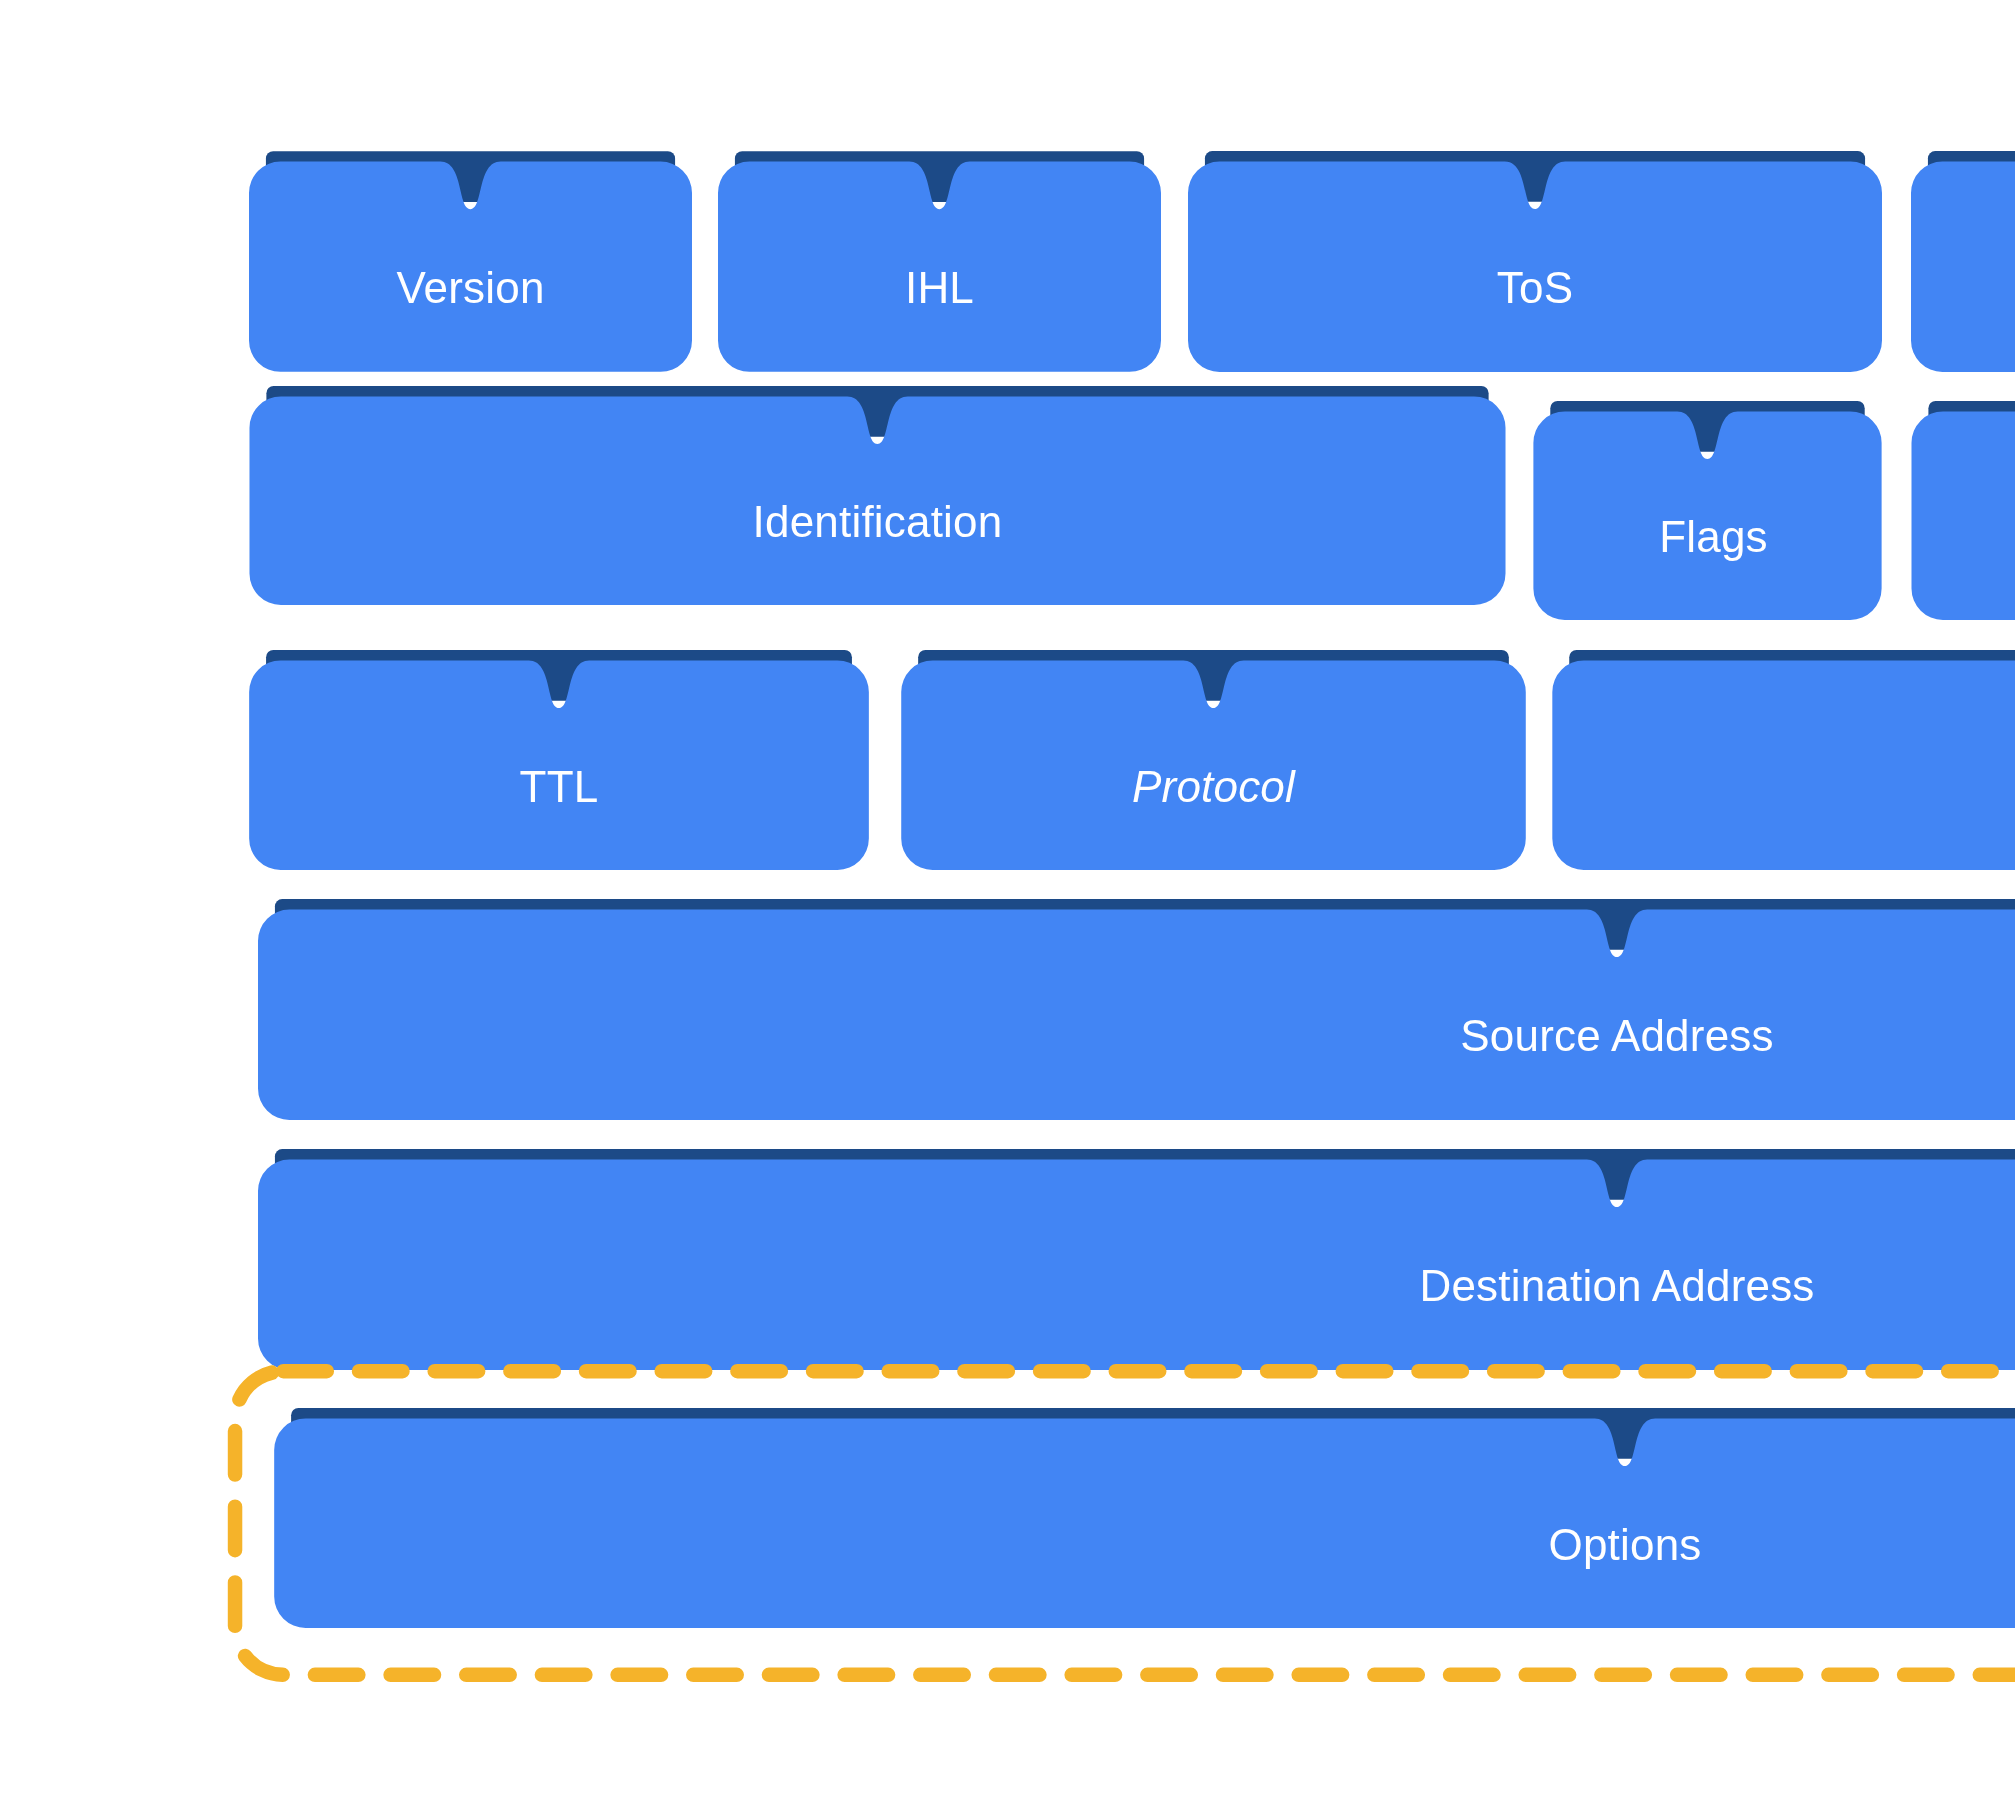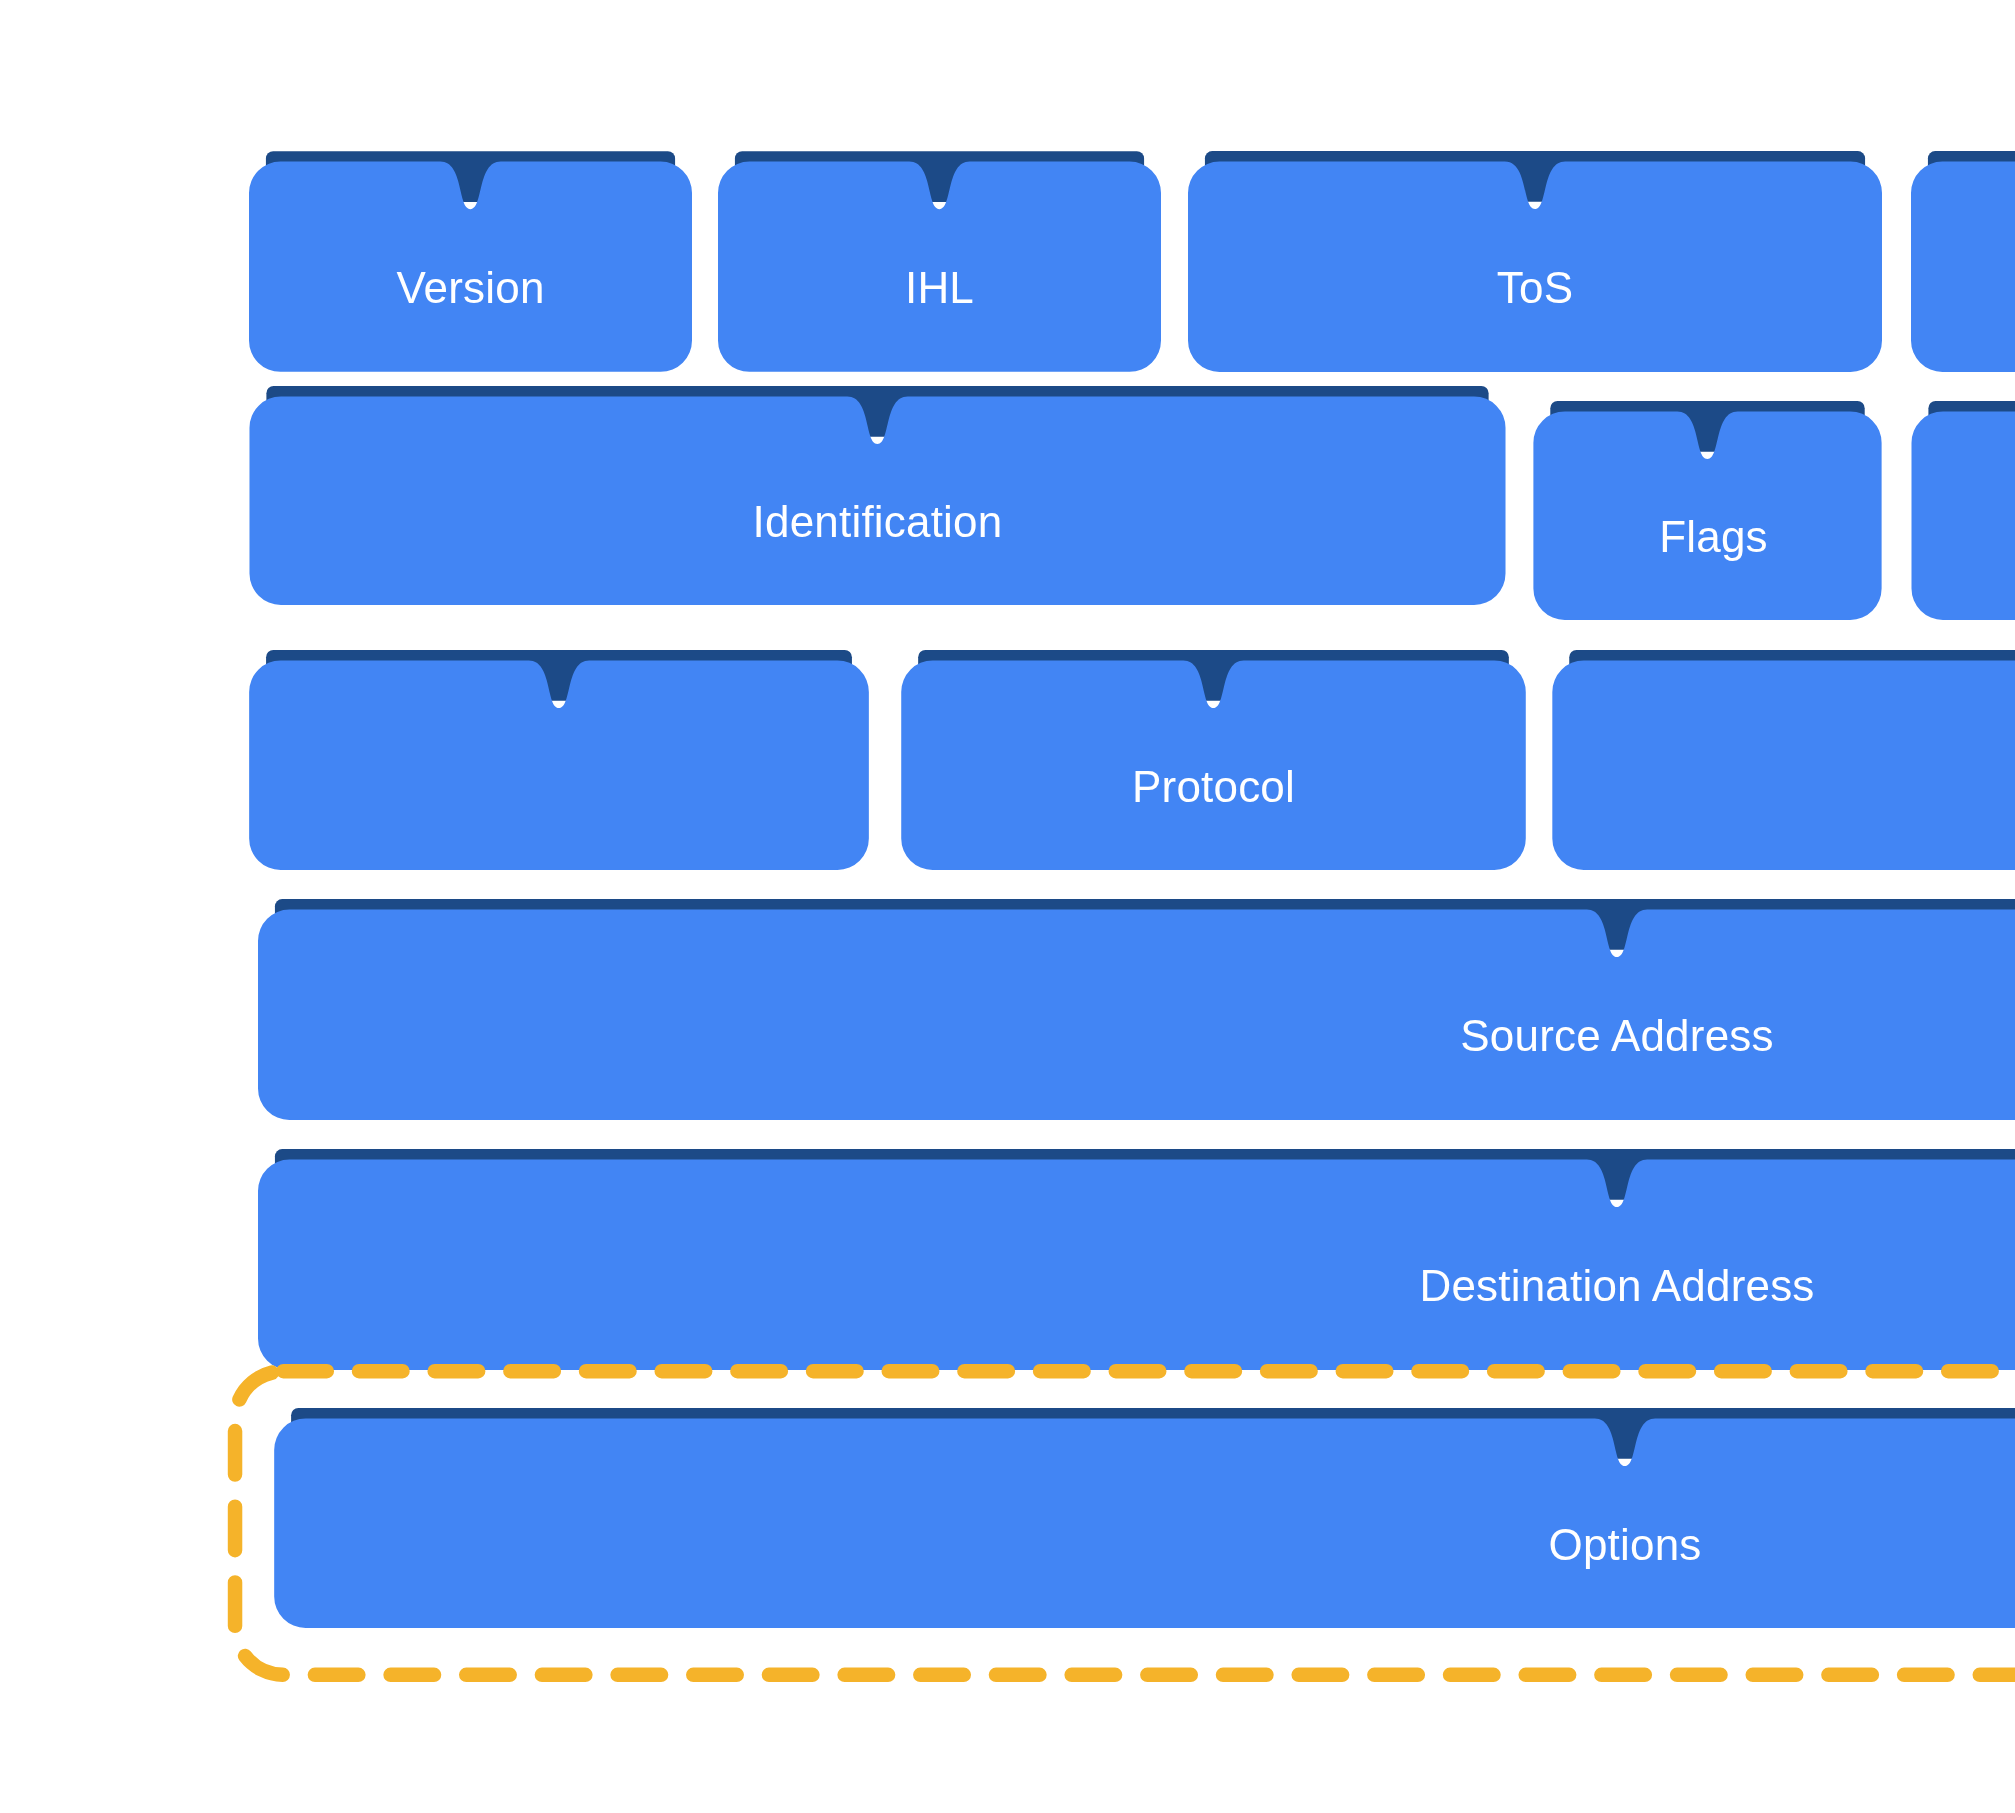--- a/index.html
+++ b/index.html
@@ -139,22 +139,23 @@
         </svg>
         <div class="field-label" style="font-size: 44px; top: 92px;">Fragment Offset</div>
       </div>
       <div class="field-block" style="left: 249px; top: 650px; width: 620px; height: 220px;">
         <svg width="620" height="220" viewBox="0 0 1538 546">
           <path d="M 60 0 L 1478 0 A 18 18 0 0 1 1496 18 L 1496 108 A 18 18 0 0 1 1478 126 L 60 126 A 18 18 0 0 1 42 108 L 42 18 A 18 18 0 0 1 60 0 Z" fill="#1C4A87"></path>
           <g transform="translate(0,26)">
             <path d="M 78 0 L 694 0 C 752.5 0 736.825 118 769 118 C 801.175 118 785.5 0 844 0 L 1460 0 A 78 78 0 0 1 1538 78 L 1538 442 A 78 78 0 0 1 1460 520 L 78 520 A 78 78 0 0 1 0 442 L 0 78 A 78 78 0 0 1 78 0 Z" fill="#4285F4"></path>
           </g>
         </svg>
-      </div>
-      <div class="field-block" style="left: 901px; top: 650px; width: 625px; height: 184px;">
+        <div class="field-label" style="font-size: 44px; top: 93px;">TTL</div>
+      </div>
+      <div class="field-block" style="left: 901px; top: 650px; width: 625px; height: 184px; font-style: italic;">
         <svg width="625" height="220" viewBox="0 0 1550 546">
           <path d="M 60 0 L 1490 0 A 18 18 0 0 1 1508 18 L 1508 108 A 18 18 0 0 1 1490 126 L 60 126 A 18 18 0 0 1 42 108 L 42 18 A 18 18 0 0 1 60 0 Z" fill="#1C4A87"></path>
           <g transform="translate(0,26)">
             <path d="M 78 0 L 700 0 C 758.5 0 742.825 118 775 118 C 807.175 118 791.5 0 850 0 L 1472 0 A 78 78 0 0 1 1550 78 L 1550 442 A 78 78 0 0 1 1472 520 L 78 520 A 78 78 0 0 1 0 442 L 0 78 A 78 78 0 0 1 78 0 Z" fill="#4285F4"></path>
           </g>
         </svg>
         <div class="field-label" style="font-size: 44px; top: 93px;">Protocol</div>
       </div>
       <div class="field-block" style="left: 1552px; top: 650px; width: 1425px; height: 220px;">
         <svg width="1425" height="220" viewBox="0 0 3535 546">

